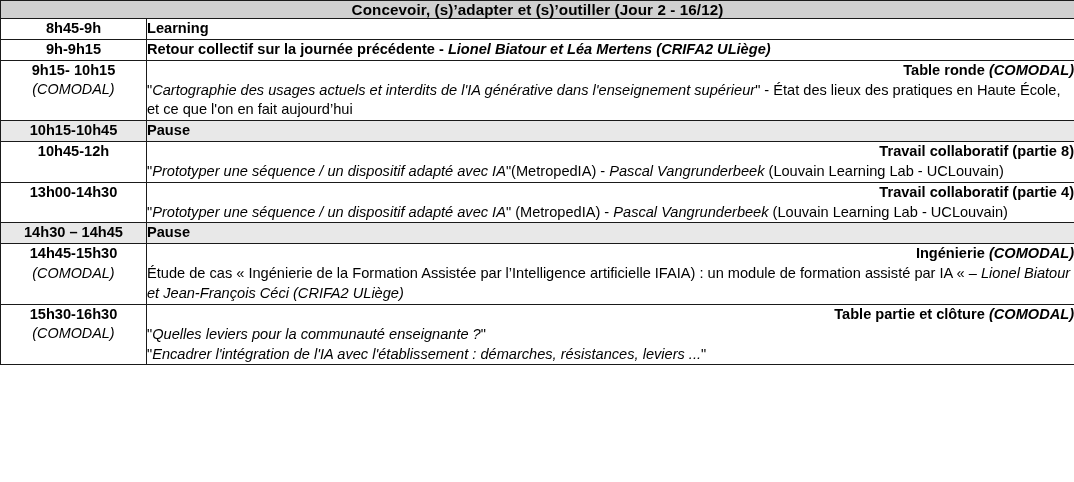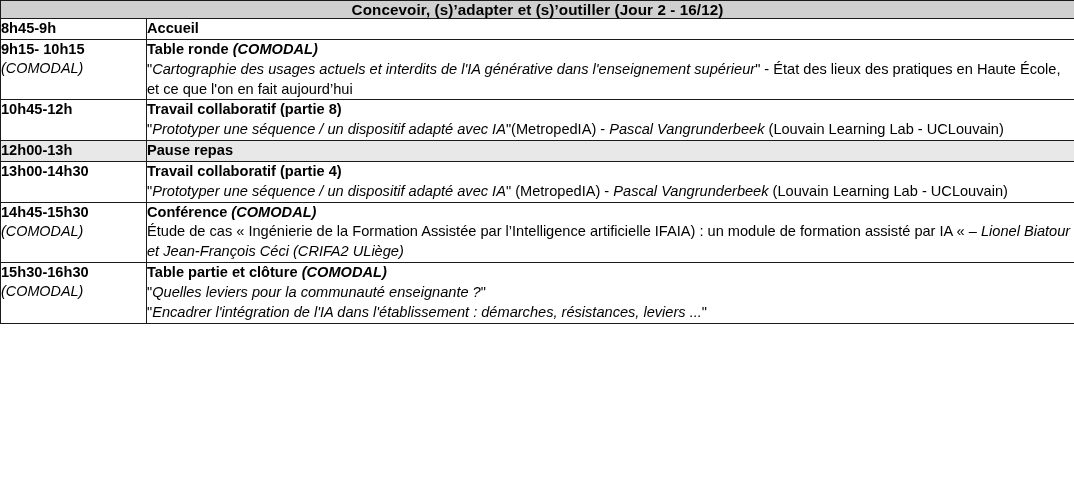--- a/index.html
+++ b/index.html
@@ -32,21 +32,21 @@
   .header-cell {
     background: #d0d0d0;
     text-align: center;
     font-weight: bold;
     font-size: 15.2px;
     padding: 6px 4px 7px 4px;
     letter-spacing: 0.1px;
   }
 
   .time-cell {
-    text-align: left;
+    text-align: center;
     font-weight: bold;
     font-size: 14.6px;
     padding: 5px 2px 4px 2px;
     line-height: 1.32;
     white-space: nowrap;
   }
   .time-cell .comodal {
     font-weight: normal;
     font-style: italic;
     font-size: 14.4px;
@@ -58,21 +58,21 @@
     padding: 5px 6px 4px 8px;
     line-height: 1.36;
   }
 
   tr.shaded .time-cell,
   tr.shaded .detail-cell {
     background: #e8e8e8;
   }
 
   .line-center {
-    text-align: left;
+    text-align: right;
     font-weight: bold;
   }
   .line-left {
     text-align: left;
   }
   .bold { font-weight: bold; }
   .ital { font-style: italic; }
   .ital-bold { font-style: italic; font-weight: bold; }
   .norm { font-weight: normal; font-style: normal; }
 </style>
@@ -86,59 +86,71 @@
   </colgroup>
   <thead>
     <tr>
       <th class="header-cell" colspan="2">Concevoir, (s)’adapter et (s)’outiller (Jour 2 - 16/12)</th>
     </tr>
   </thead>
   <tbody id="schedule-body">
       <tr>
         <td class="time-cell"><span>8h45-9h</span></td>
         <td class="detail-cell">
-          <div class="line-left"><span class="bold">Accueil</span></div>
+          <div class="line-left"><span class="bold">Learning</span></div>
+        </td>
+      </tr>
+      <tr>
+        <td class="time-cell"><span>9h-9h15</span></td>
+        <td class="detail-cell">
+          <div class="line-left"><span class="bold">Retour collectif sur la journée précédente - </span><span class="ital-bold">Lionel Biatour et Léa Mertens (CRIFA2 ULiège)</span></div>
         </td>
       </tr>
       <tr>
         <td class="time-cell"><span>9h15- 10h15</span><span class="comodal">(COMODAL)</span></td>
         <td class="detail-cell">
           <div class="line-center"><span class="bold">Table ronde </span><span class="ital">(COMODAL)</span></div>
           <div class="line-left"><span class="norm">"</span><span class="ital">Cartographie des usages actuels et interdits de l'IA générative dans l'enseignement supérieur</span><span class="norm">" - État des lieux des pratiques en Haute École, et ce que l'on en fait aujourd’hui</span></div>
         </td>
       </tr>
+      <tr class="shaded">
+        <td class="time-cell"><span>10h15-10h45</span></td>
+        <td class="detail-cell">
+          <div class="line-left"><span class="bold">Pause</span></div>
+        </td>
+      </tr>
       <tr>
         <td class="time-cell"><span>10h45-12h</span></td>
         <td class="detail-cell">
           <div class="line-center"><span class="bold">Travail collaboratif (partie 8)</span></div>
           <div class="line-left"><span class="norm">"</span><span class="ital">Prototyper une séquence / un dispositif adapté avec IA</span><span class="norm">"(MetropedIA) - </span><span class="ital">Pascal Vangrunderbeek </span><span class="norm">(Louvain Learning Lab - UCLouvain)</span></div>
-        </td>
-      </tr>
-      <tr class="shaded">
-        <td class="time-cell"><span>12h00-13h</span></td>
-        <td class="detail-cell">
-          <div class="line-left"><span class="bold">Pause repas</span></div>
         </td>
       </tr>
       <tr>
         <td class="time-cell"><span>13h00-14h30</span></td>
         <td class="detail-cell">
           <div class="line-center"><span class="bold">Travail collaboratif (partie 4)</span></div>
           <div class="line-left"><span class="norm">"</span><span class="ital">Prototyper une séquence / un dispositif adapté avec IA</span><span class="norm">" (MetropedIA) - </span><span class="ital">Pascal Vangrunderbeek </span><span class="norm">(Louvain Learning Lab - UCLouvain)</span></div>
         </td>
       </tr>
+      <tr class="shaded">
+        <td class="time-cell"><span>14h30 – 14h45</span></td>
+        <td class="detail-cell">
+          <div class="line-left"><span class="bold">Pause</span></div>
+        </td>
+      </tr>
       <tr>
         <td class="time-cell"><span>14h45-15h30</span><span class="comodal">(COMODAL)</span></td>
         <td class="detail-cell">
-          <div class="line-center"><span class="bold">Conférence </span><span class="ital">(COMODAL)</span></div>
+          <div class="line-center"><span class="bold">Ingénierie </span><span class="ital">(COMODAL)</span></div>
           <div class="line-left"><span class="norm">Étude de cas « Ingénierie de la Formation Assistée par l’Intelligence artificielle IFAIA) :  un module de formation assisté par IA « – </span><span class="ital">Lionel Biatour et Jean-François Céci (CRIFA2 ULiège)</span></div>
         </td>
       </tr>
       <tr>
         <td class="time-cell"><span>15h30-16h30</span><span class="comodal">(COMODAL)</span></td>
         <td class="detail-cell">
           <div class="line-center"><span class="bold">Table partie et clôture </span><span class="ital">(COMODAL)</span></div>
           <div class="line-left"><span class="norm">"</span><span class="ital">Quelles leviers pour la communauté enseignante ?</span><span class="norm">"</span></div>
-          <div class="line-left"><span class="norm">"</span><span class="ital">Encadrer l'intégration de l'IA dans l'établissement : démarches, résistances, leviers ...</span><span class="norm">"</span></div>
+          <div class="line-left"><span class="norm">"</span><span class="ital">Encadrer l'intégration de l'IA avec l'établissement : démarches, résistances, leviers ...</span><span class="norm">"</span></div>
         </td>
       </tr>
     </tbody>
 </table>
 
 </body></html>

